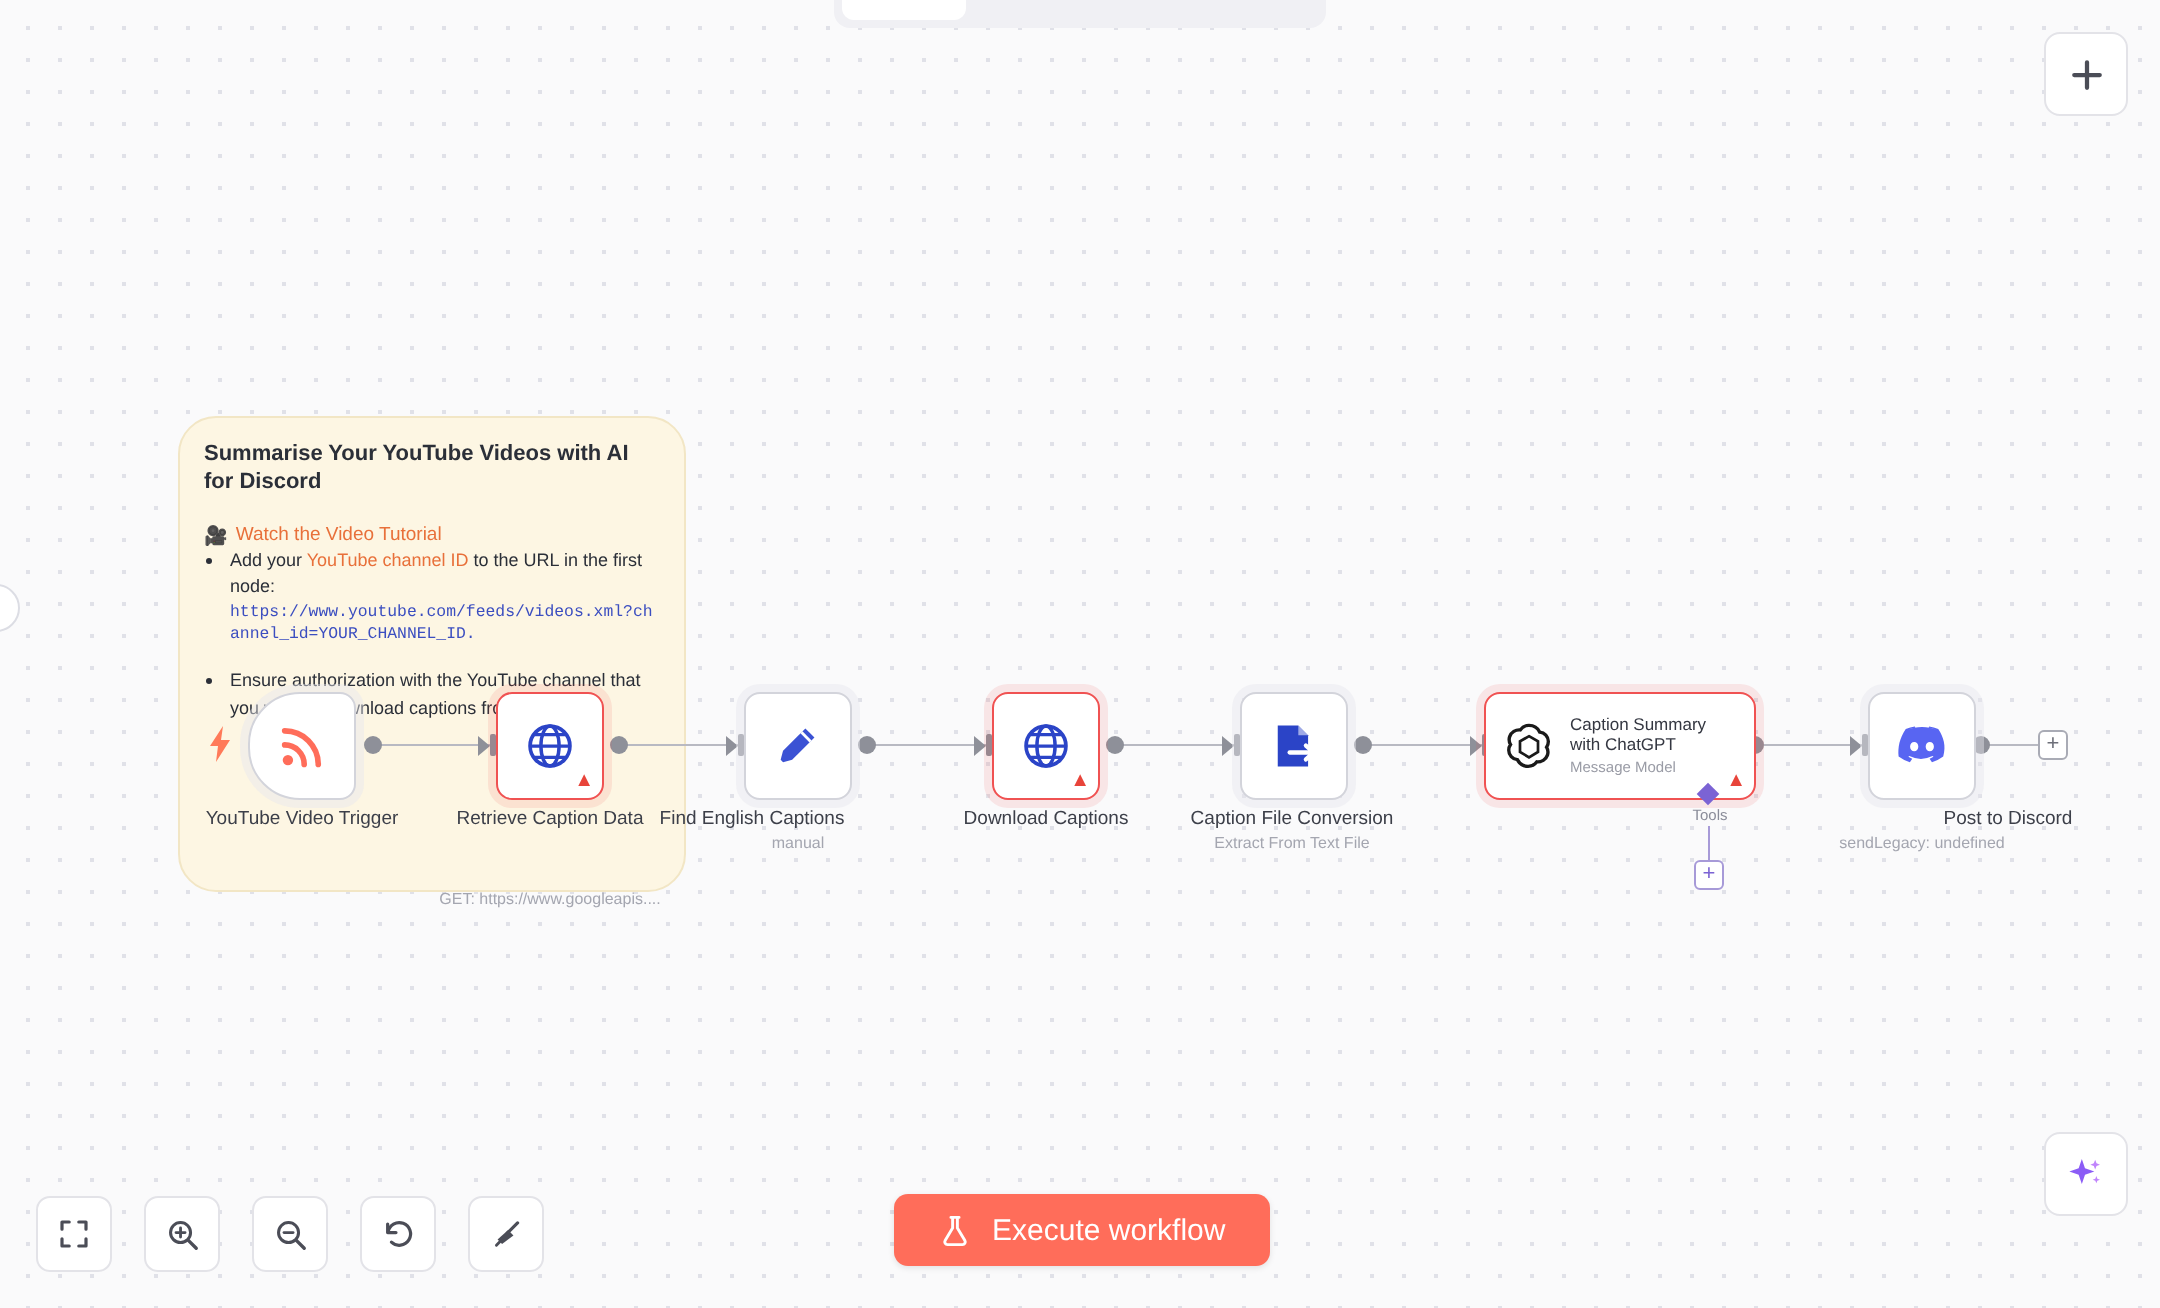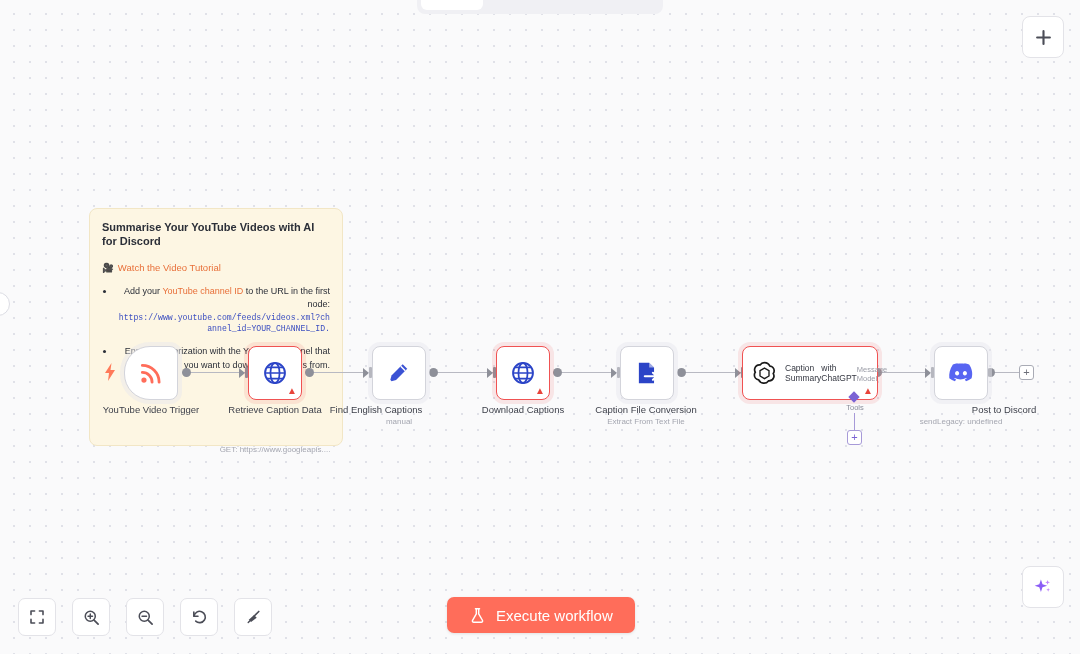--- a/index.html
+++ b/index.html
@@ -70,28 +70,28 @@
     cursor: pointer;
     box-shadow: 0 1px 3px rgba(0,0,0,0.10);
   }
 
   
   .sticky {
     position: absolute; left: 89px; top: 208px;
     width: 254px; height: 238px;
     background: #fdf6e3;
     border: 1px solid #f2e6c5;
-    border-radius: 8px;
+    border-radius: 19px;
     padding: 11px 12px 6px 12px;
     overflow: hidden;
   }
   .sticky h3 { font-size: 11px; color: #2b2f38; font-weight: bold; line-height: 1.3; }
   .sticky .vid-line { margin-top: 13px; font-size: 9.5px; display: flex; align-items: center; gap: 4px; }
   .sticky .vid-line a { color: #e8703a; text-decoration: none; }
-  .sticky ul { margin-top: 12px; padding-left: 13px; text-align: right; }
+  .sticky ul { padding-left: 13px; }
   .sticky li { font-size: 9px; color: #2b2f38; line-height: 1.5; margin-bottom: 10px; }
   .sticky li .yt-link { color: #e8703a; }
   .sticky code {
     display: block;
     font-family: "Liberation Mono", monospace;
     font-size: 8.2px; color: #3b4ec0; line-height: 1.45;
     word-break: break-all;
   }
 
   
@@ -105,21 +105,21 @@
     box-shadow: 0 0 0 4px rgba(230,231,238,0.45);
   }
   .node.error { border-color: #f05252; box-shadow: 0 0 0 4px rgba(240,82,82,0.12); }
   .node.trigger { border-top-left-radius: 26px; border-bottom-left-radius: 26px; }
   .node.wide {
     width: 136px; height: 54px;
     justify-content: flex-start;
     padding-left: 8px; gap: 7px;
   }
   .node .ico { display: flex; align-items: center; justify-content: center; }
-  .node-inline-text { display: flex; flex-direction: row; line-height: 1.18; }
+  .node-inline-text { display: flex; flex-direction: column; line-height: 1.18; }
   .node-inline-title { font-size: 8.5px; color: #343741; }
   .node-inline-sub { font-size: 7.5px; color: #9a9ca6; margin-top: 3px; }
 
   .warn-tri {
     position: absolute; right: 4px; bottom: 3px;
     font-size: 10px; color: #e8443a; line-height: 1;
   }
 
   .node-label {
     position: absolute;

